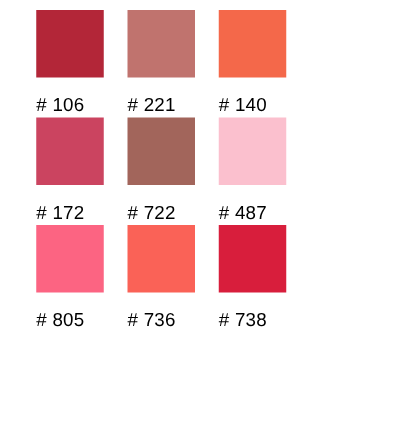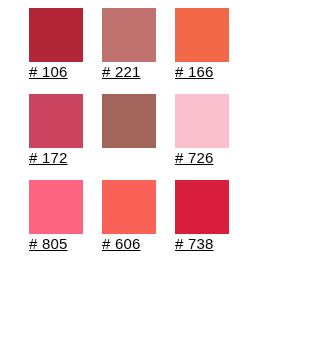--- a/index.html
+++ b/index.html
@@ -38,65 +38,65 @@
   .swatch-cell.is-empty {
     visibility: hidden;
   }
   .swatch-chip {
     width: 54px;
     height: 54px;
     display: block;
     flex: 0 0 auto;
   }
   .swatch-label {
-    margin-top: 0;
+    margin-top: 13px;
     font-family: "Liberation Sans", sans-serif;
     font-size: 15px;
     line-height: 19px;
     font-weight: 400;
     color: #000000;
     letter-spacing: 0.2px;
     white-space: nowrap;
-    text-decoration: underline;
   }
 </style>
 </head>
 <body style="background: rgb(255, 255, 255);">
 
 <div id="palette-grid">
     <div class="swatch-cell">
       <span class="swatch-chip" style="background-color: rgb(179, 38, 56);"></span>
       <span class="swatch-label"># 106</span>
     </div>
     <div class="swatch-cell">
       <span class="swatch-chip" style="background-color: rgb(192, 115, 110);"></span>
       <span class="swatch-label"># 221</span>
     </div>
     <div class="swatch-cell">
       <span class="swatch-chip" style="background-color: rgb(244, 104, 74);"></span>
-      <span class="swatch-label"># 166</span>
+      <span class="swatch-label"># 140</span>
     </div>
     <div class="swatch-cell">
       <span class="swatch-chip" style="background-color: rgb(203, 68, 96);"></span>
       <span class="swatch-label"># 172</span>
     </div>
     <div class="swatch-cell">
       <span class="swatch-chip" style="background-color: rgb(162, 101, 91);"></span>
+      <span class="swatch-label"># 722</span>
     </div>
     <div class="swatch-cell">
       <span class="swatch-chip" style="background-color: rgb(251, 192, 206);"></span>
-      <span class="swatch-label"># 726</span>
+      <span class="swatch-label"># 487</span>
     </div>
     <div class="swatch-cell">
       <span class="swatch-chip" style="background-color: rgb(252, 100, 130);"></span>
       <span class="swatch-label"># 805</span>
     </div>
     <div class="swatch-cell">
       <span class="swatch-chip" style="background-color: rgb(250, 98, 87);"></span>
-      <span class="swatch-label"># 606</span>
+      <span class="swatch-label"># 736</span>
     </div>
     <div class="swatch-cell">
       <span class="swatch-chip" style="background-color: rgb(216, 30, 60);"></span>
       <span class="swatch-label"># 738</span>
     </div>
     <div class="swatch-cell is-empty">
       <span class="swatch-chip"></span>
       <span class="swatch-label"></span>
     </div>
     <div class="swatch-cell is-empty">

